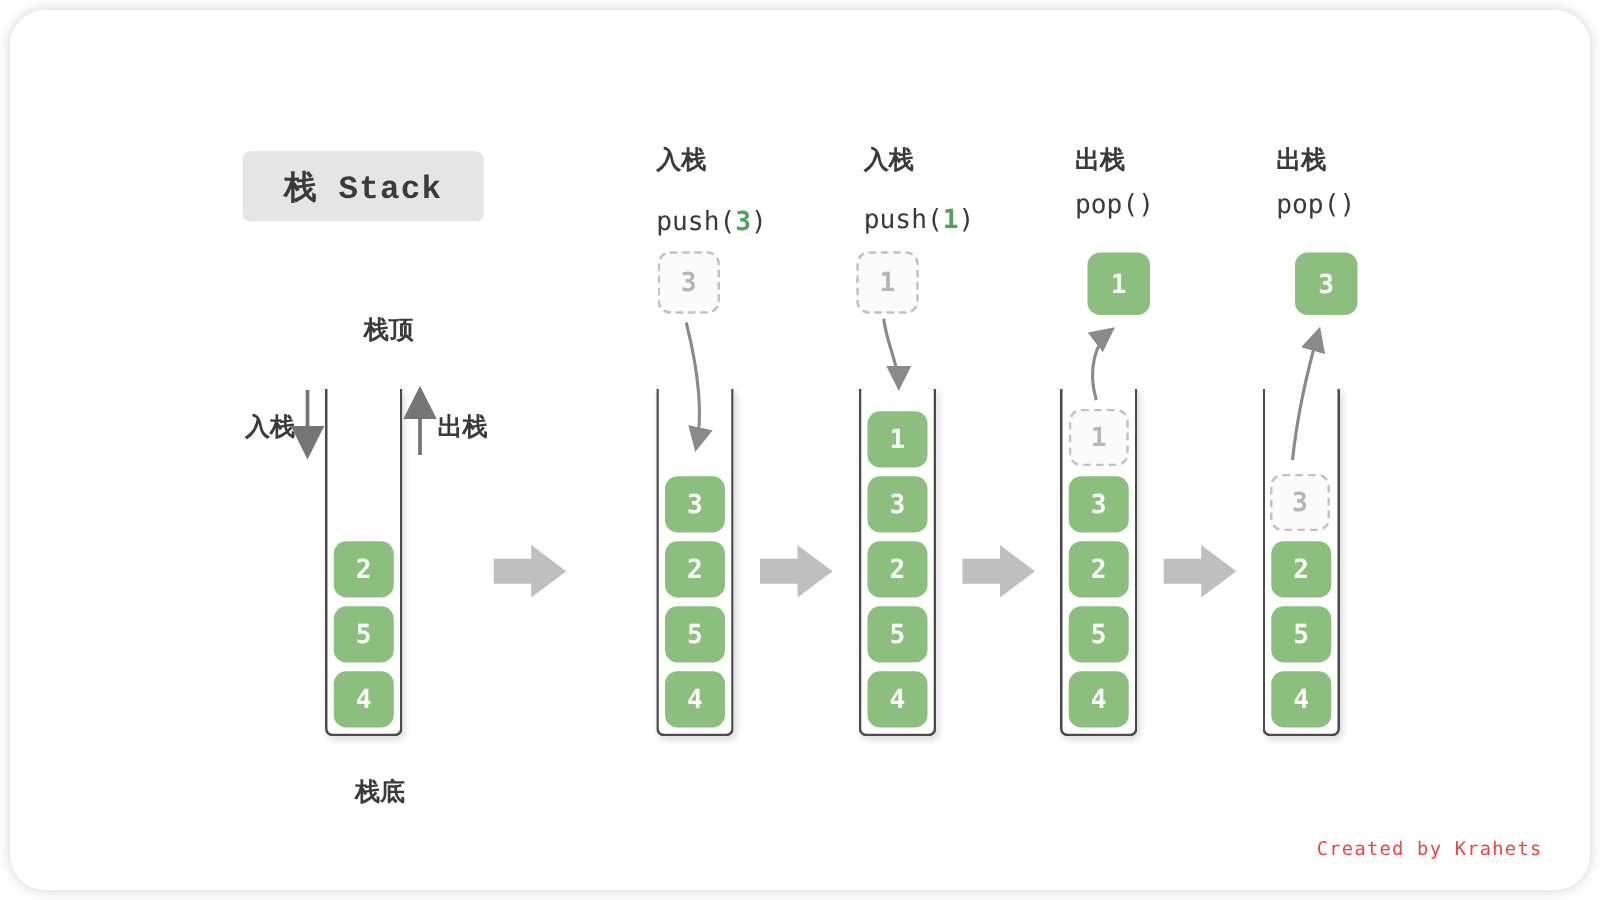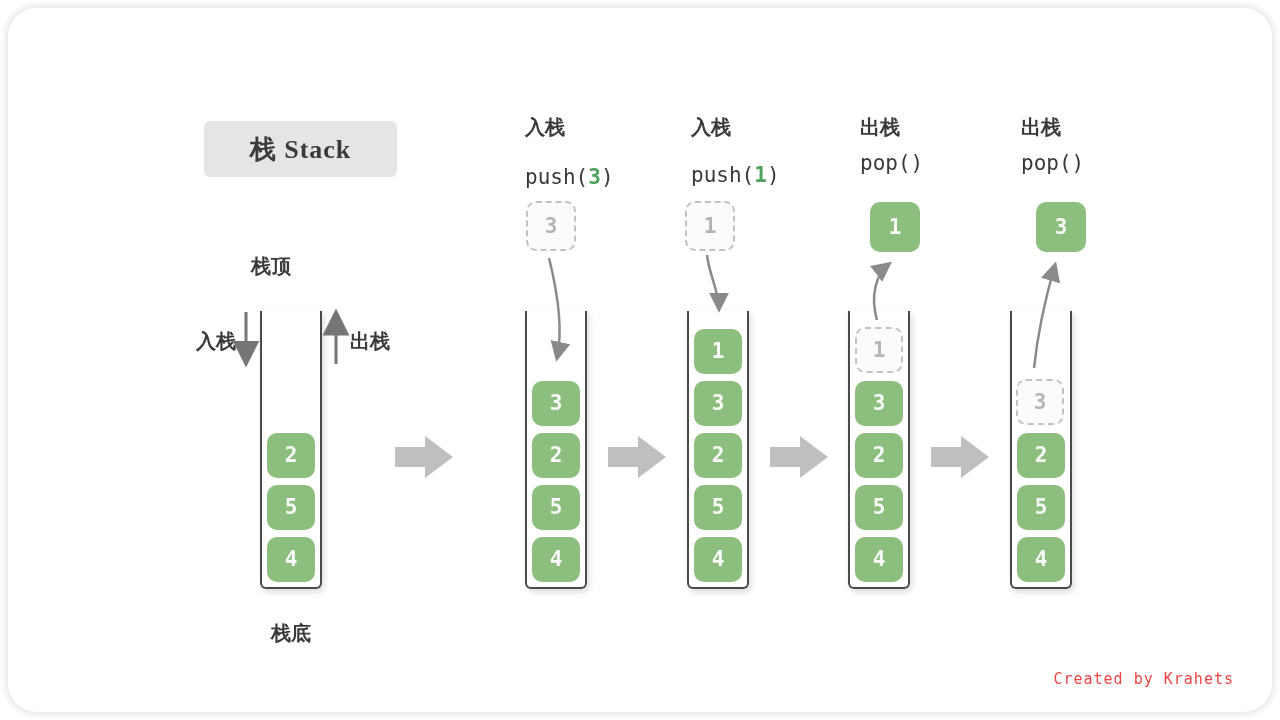--- a/index.html
+++ b/index.html
@@ -1,23 +1,23 @@
 <!DOCTYPE html>
 <html><head>
 <meta charset="utf-8">
 <style>
   html,body{margin:0;padding:0;background:#ffffff;width:1280px;height:720px;overflow:hidden;
     font-family:"DejaVu Sans","Liberation Sans",sans-serif;}
   .card{position:absolute;left:8px;top:8px;width:1264px;height:704px;background:#ffffff;
     border-radius:28px;box-shadow:0 0 10px rgba(0,0,0,0.18);}
   .abs{position:absolute;}
   
-  .title-box{left:196px;top:113px;width:193px;height:56px;background:#e5e5e5;border-radius:6px;
+  .title-box{left:186px;top:113px;width:193px;height:56px;background:#e5e5e5;border-radius:6px;
     display:flex;align-items:center;justify-content:center;color:#3a3a3a;font-size:26px;font-weight:bold;
-    font-family:Liberation Serif, serif;letter-spacing:1px;}
+    font-family:Liberation Mono, monospace;letter-spacing:1px;}
   
   .zh-label{color:#3a3a3a;font-size:20px;font-weight:bold;line-height:26px;}
   .code-label{color:#3a3a3a;font-size:21px;font-weight:500;line-height:26px;
     font-family:"DejaVu Sans Mono","Liberation Mono",monospace;}
   .code-arg{color:#4ea25b;font-weight:bold;}
   
   .container{width:62px;height:278px;border:2px solid #4a4a4a;border-top:none;
     border-radius:0 0 6px 6px;box-sizing:border-box;background:transparent;
     box-shadow:2px 3px 6px rgba(0,0,0,0.14);}
   
@@ -33,22 +33,22 @@
     font-family:"DejaVu Sans Mono","Liberation Mono",monospace;}
   svg{position:absolute;left:0;top:0;}
 </style>
 </head>
 <body>
 
 <div class="card">
 
   <div class="abs title-box">栈 Stack</div>
 
-  <div class="abs zh-label" style="left:243px;top:245px;width:80px;text-align:left;">栈顶</div>
-  <div class="abs zh-label" style="left:243px;top:612px;width:80px;text-align:center;">栈底</div>
+  <div class="abs zh-label" style="left:243px;top:245px;width:80px;text-align:right;font-family:Liberation Mono, monospace;">栈顶</div>
+  <div class="abs zh-label" style="left:256px;top:612px;width:80px;text-align:center;">栈底</div>
   <div class="abs zh-label" style="left:158px;top:320px;width:70px;text-align:right;">入栈</div>
   <div class="abs zh-label" style="left:342px;top:320px;width:70px;text-align:left;">出栈</div>
 
   <div class="abs" style="left:517px;top:106px;">
     <div class="zh-label">入栈</div>
     <div class="code-label" style="margin-top:24px;"><span>push(</span><span class="code-arg">3</span><span>)</span></div>
   </div>
   <div class="abs" style="left:683px;top:106px;">
     <div class="zh-label">入栈</div>
     <div class="code-label" style="margin-top:22px;"><span>push(</span><span class="code-arg">1</span><span>)</span></div>

